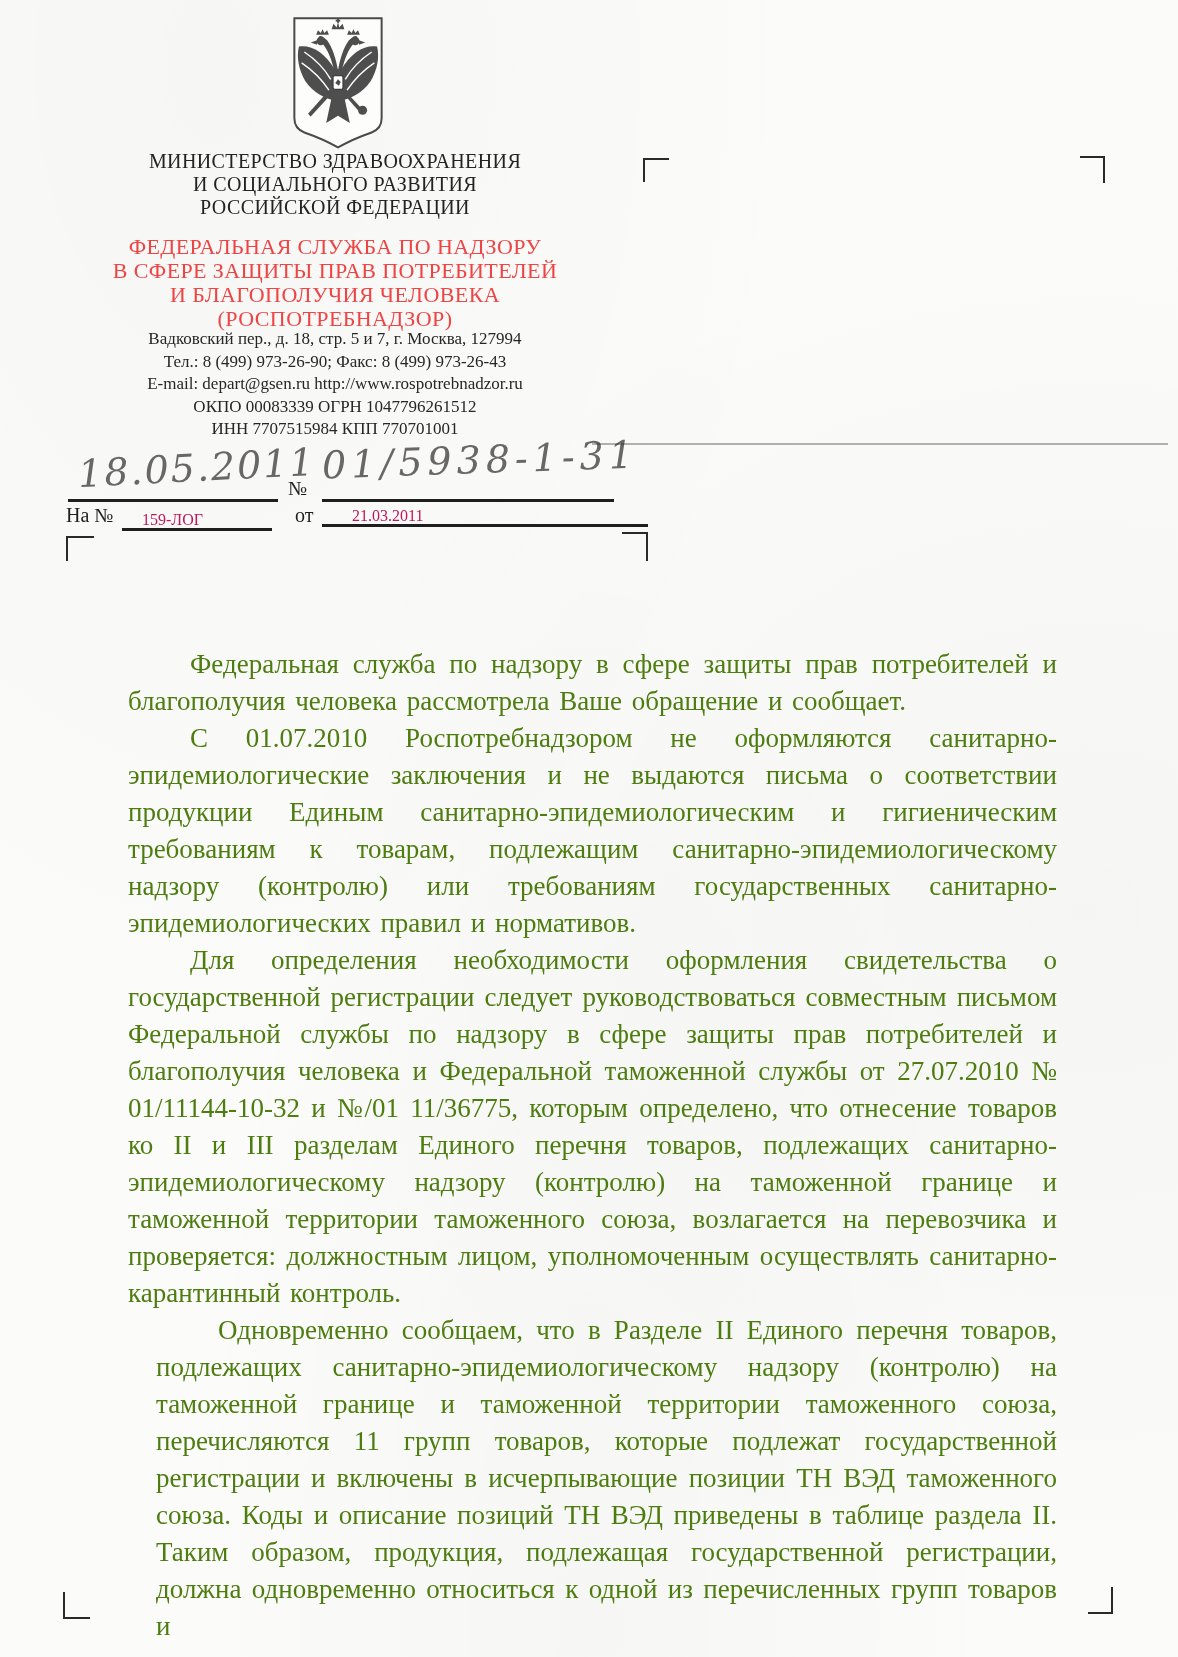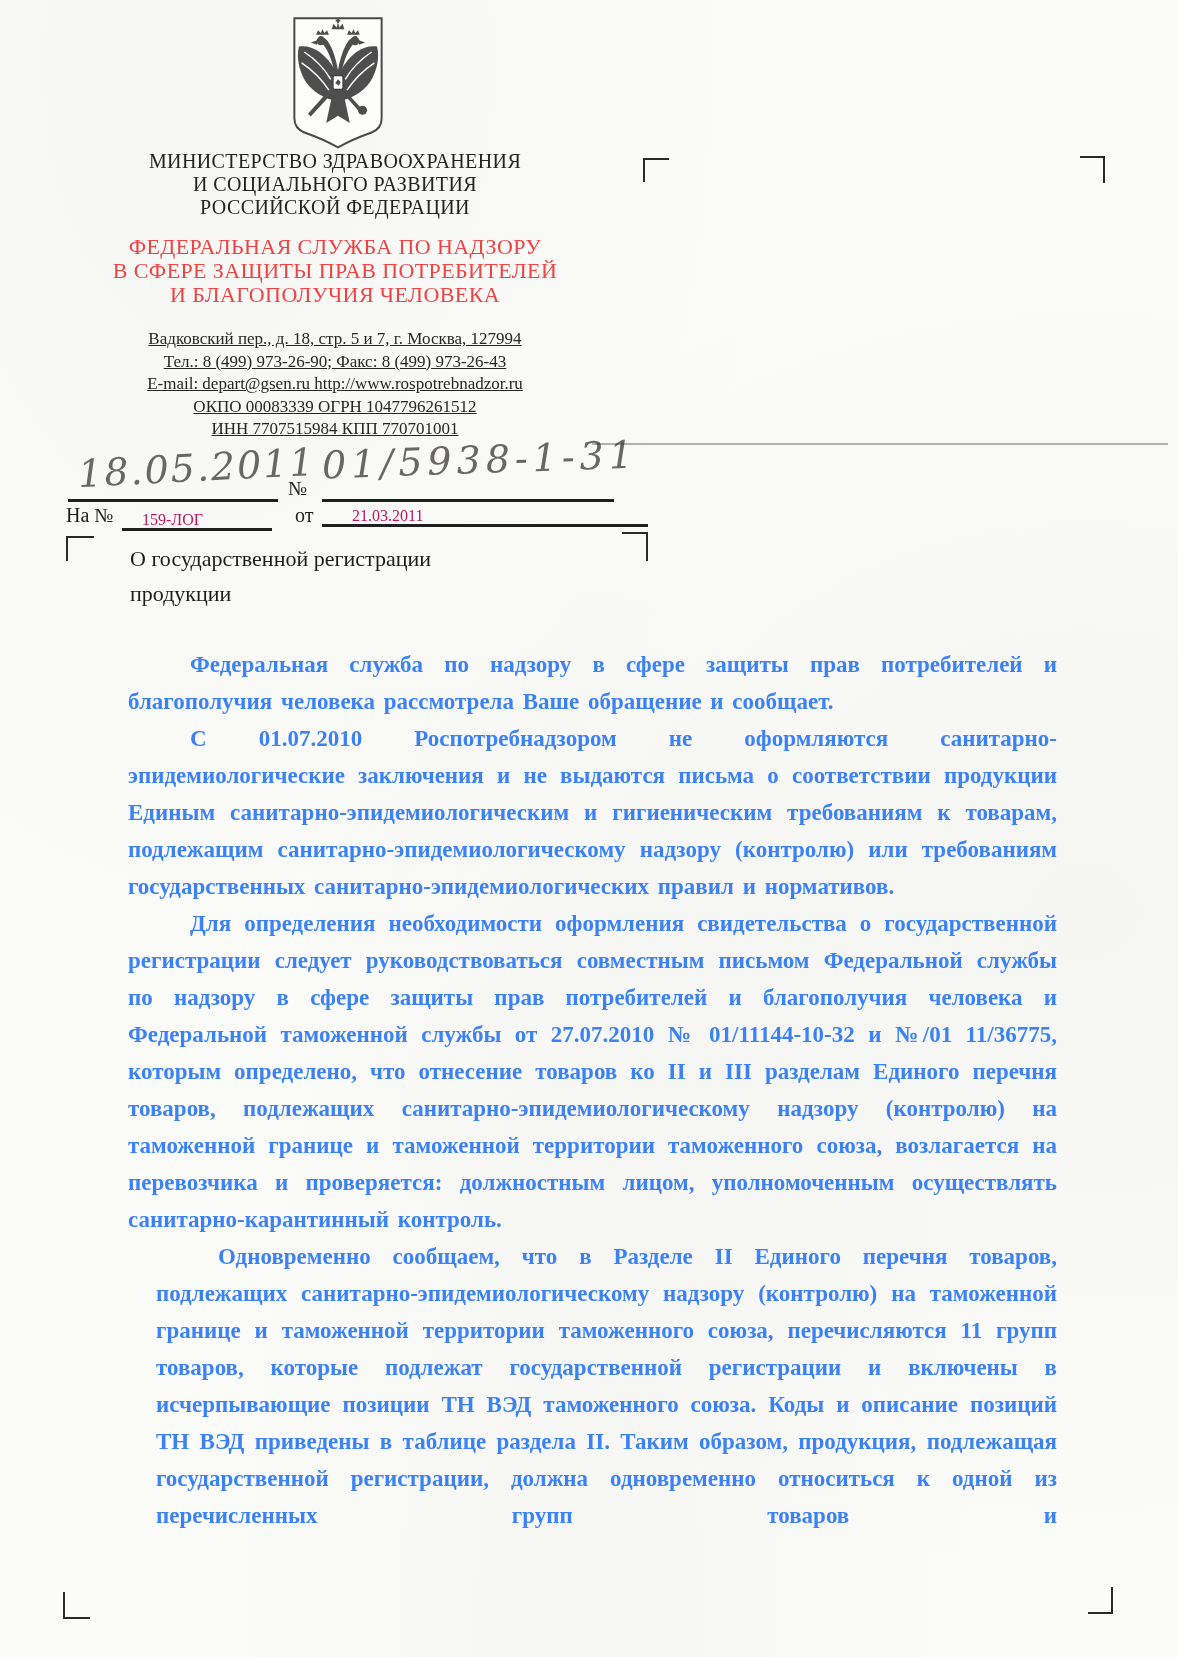--- a/index.html
+++ b/index.html
@@ -15,34 +15,34 @@
     overflow:hidden;
   }
   .page{position:relative;width:1008px;height:1657px;}
   .abs{position:absolute;}
   .ctr{text-align:center;}
 
   .emblem{left:288px;top:12px;width:100px;height:140px;}
 
   .ministry{left:85px;top:150px;width:500px;font-size:20px;line-height:23px;letter-spacing:.4px;color:#232323;}
   .service{left:75px;top:235px;width:520px;font-size:22px;line-height:24px;font-weight:normal;letter-spacing:.4px;color:#ef4444;}
-  .contacts{left:75px;top:328px;width:520px;font-size:17px;line-height:22.5px;color:#262626;text-decoration:underline;}
+  .contacts{left:75px;top:328px;width:520px;font-size:17px;line-height:22.5px;color:#262626;}
 
   .hand{font-family:"DejaVu Serif", serif;font-style:italic;color:#565452;opacity:.88;}
   .hand1{left:78px;top:446px;font-size:38px;letter-spacing:2px;transform:rotate(-3deg);}
   .hand2{left:322px;top:438px;font-size:38px;letter-spacing:5px;transform:rotate(-2deg);}
   .lbl{font-size:20px;color:#1f1f1f;}
   .rule{position:absolute;height:3px;background:#1f1f1f;}
   .rule.thin{height:2px;background:rgba(40,40,40,.35);}
   .struck{font-size:16px;color:#be185d;font-family:Liberation Serif, serif;}
 
   .recipient{left:626px;top:246px;width:330px;font-size:23px;line-height:31px;color:#1c1c1c;}
   .subject{left:130px;top:541px;width:420px;font-size:22px;line-height:35px;color:#1c1c1c;}
 
-  .body-text{left:128px;top:646px;width:929px;font-size:23px;line-height:37px;color:#3b82f6;text-align:justify;word-spacing:3px;font-weight:bold;}
+  .body-text{left:128px;top:646px;width:929px;font-size:27px;line-height:37px;color:#4d7c0f;text-align:justify;word-spacing:3px;}
   .body-text p{margin:0;text-indent:62px;}
   .body-text p.cont{text-align-last:justify;margin-left:28px;}
 
   .corner{position:absolute;border:0 solid #2a2a2a;}
   .c-tl{border-top-width:2px;border-left-width:2px;}
   .c-tr{border-top-width:2px;border-right-width:2px;}
   .c-bl{border-bottom-width:2px;border-left-width:2px;}
   .c-br{border-bottom-width:2px;border-right-width:2px;}
 </style>
 </head>
@@ -87,20 +87,21 @@
   <div class="abs ministry ctr">
     <div>МИНИСТЕРСТВО ЗДРАВООХРАНЕНИЯ</div>
     <div>И СОЦИАЛЬНОГО РАЗВИТИЯ</div>
     <div>РОССИЙСКОЙ ФЕДЕРАЦИИ</div>
   </div>
 
   <div class="abs service ctr">
     <div>ФЕДЕРАЛЬНАЯ СЛУЖБА ПО НАДЗОРУ</div>
     <div>В СФЕРЕ ЗАЩИТЫ ПРАВ ПОТРЕБИТЕЛЕЙ</div>
     <div>И БЛАГОПОЛУЧИЯ ЧЕЛОВЕКА</div>
+    <div>(РОСПОТРЕБНАДЗОР)</div>
   </div>
 
   <div class="abs contacts ctr">
     <div>Вадковский пер., д. 18, стр. 5 и 7,  г. Москва, 127994</div>
     <div>Тел.: 8 (499) 973-26-90; Факс: 8 (499) 973-26-43</div>
     <div>E-mail: depart@gsen.ru  http://www.rospotrebnadzor.ru</div>
     <div>ОКПО 00083339  ОГРН 1047796261512</div>
     <div>ИНН 7707515984  КПП 770701001</div>
   </div>
 
@@ -119,24 +120,20 @@
   <div class="rule" style="left:322px;top:524px;width:326px;"></div>
 
 
   <div class="corner c-tl" style="left:643px;top:158px;width:24px;height:22px;"></div>
   <div class="corner c-tr" style="left:1080px;top:156px;width:23px;height:25px;"></div>
   <div class="corner c-tl" style="left:66px;top:536px;width:26px;height:23px;"></div>
   <div class="corner c-tr" style="left:622px;top:532px;width:24px;height:27px;"></div>
   <div class="corner c-bl" style="left:63px;top:1592px;width:25px;height:25px;"></div>
   <div class="corner c-br" style="left:1088px;top:1587px;width:23px;height:25px;"></div>
 
-  <div class="abs subject">
-    <div>О государственной регистрации</div>
-    <div>продукции</div>
-  </div>
 
   <div class="abs body-text">
     <p>Федеральная служба по надзору в сфере защиты прав потребителей и благополучия человека рассмотрела Ваше обращение и сообщает.</p>
     <p>С 01.07.2010 Роспотребнадзором не оформляются санитарно-эпидемиологические заключения и не выдаются письма о соответствии продукции Единым санитарно-эпидемиологическим и гигиеническим требованиям к товарам, подлежащим санитарно-эпидемиологическому надзору (контролю) или требованиям государственных санитарно-эпидемиологических правил и нормативов.</p>
     <p>Для определения необходимости оформления свидетельства о государственной регистрации следует руководствоваться совместным письмом Федеральной службы по надзору в сфере защиты прав потребителей и благополучия человека и Федеральной таможенной службы от 27.07.2010 № 01/11144-10-32 и №/01 11/36775, которым определено, что отнесение товаров ко II и III разделам Единого перечня товаров, подлежащих санитарно-эпидемиологическому надзору (контролю) на таможенной границе и таможенной территории таможенного союза, возлагается на перевозчика и проверяется: должностным лицом, уполномоченным осуществлять санитарно-карантинный контроль.</p>
     <p class="cont">Одновременно сообщаем, что в Разделе II Единого перечня товаров, подлежащих санитарно-эпидемиологическому надзору (контролю) на таможенной границе и таможенной территории таможенного союза, перечисляются 11 групп товаров, которые подлежат государственной регистрации и включены в исчерпывающие позиции ТН ВЭД таможенного союза. Коды и описание позиций ТН ВЭД приведены в таблице раздела II. Таким образом, продукция, подлежащая государственной регистрации, должна одновременно относиться к одной из перечисленных групп товаров и</p>
   </div>
 
 </div>
 

